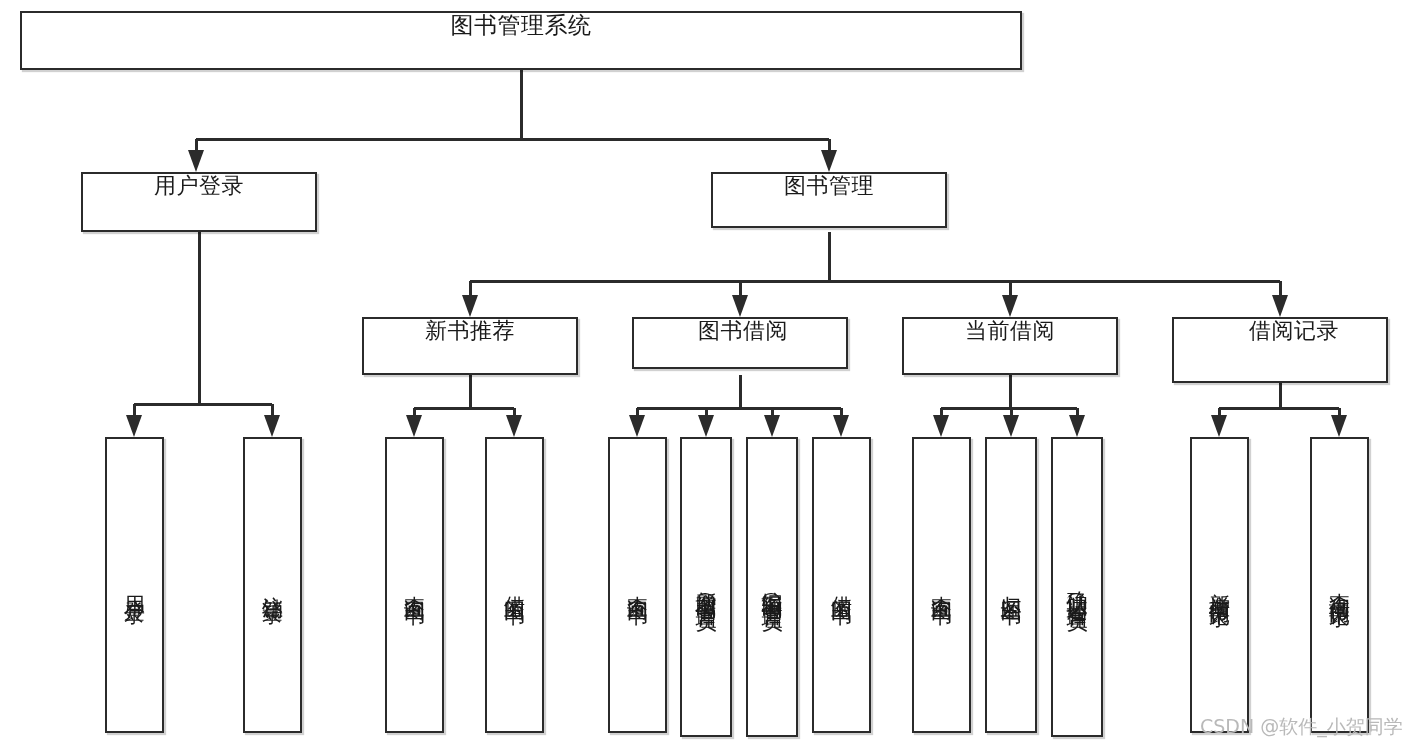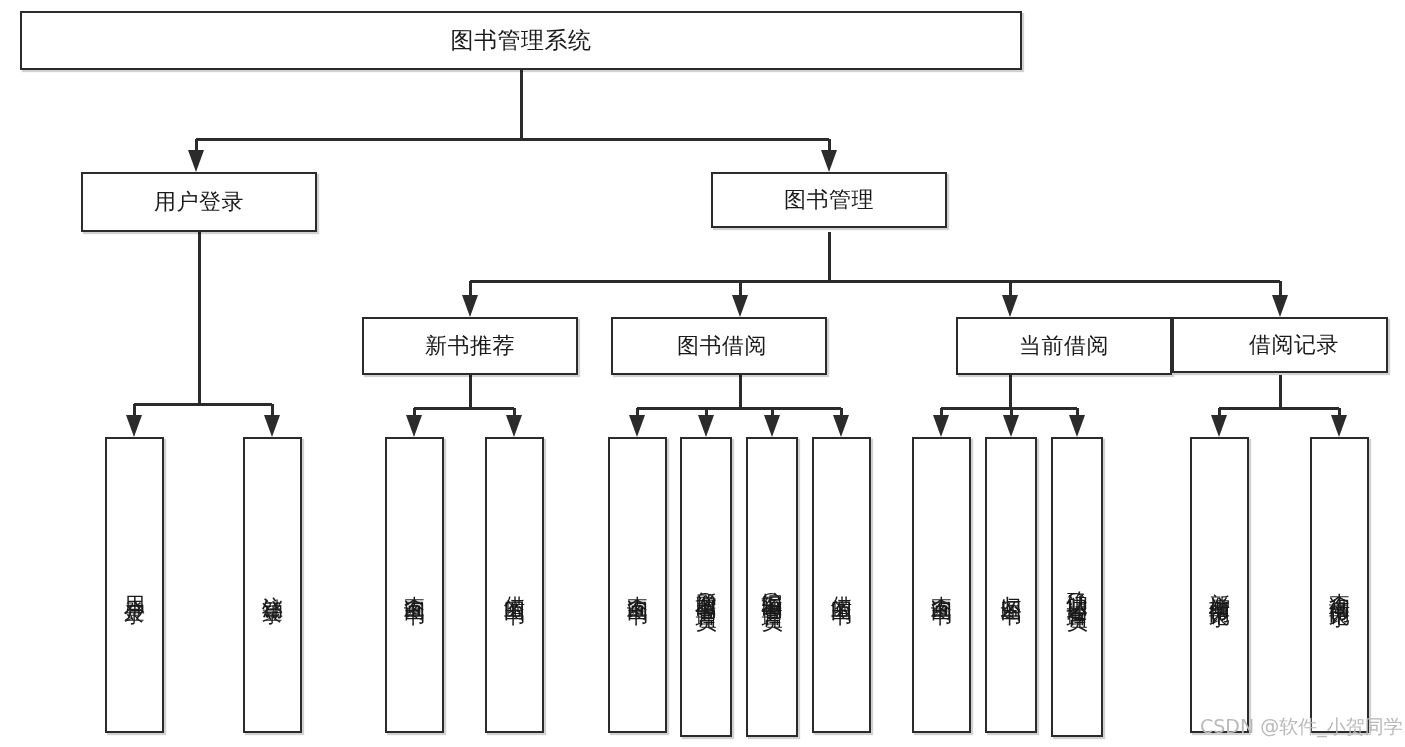--- a/index.html
+++ b/index.html
@@ -25,21 +25,20 @@
     width: 1405px;
     height: 747px;
   }
   .node-box {
     position: absolute;
     box-sizing: border-box;
     background: #ffffff;
     border: 2px solid #2b2b2b;
     box-shadow: 2px 2px 1px rgba(0,0,0,0.18);
     display: flex;
-    align-items: center;
     justify-content: center;
     overflow: hidden;
   }
   .node-label {
     color: #1a1a1a;
     font-family: "DejaVu Sans", "Liberation Sans", sans-serif;
     font-weight: 400;
     line-height: 1.12;
     text-align: center;
     white-space: pre;
@@ -134,27 +133,27 @@
       </div>
       <div class="node-box node-level1" style="left: 81px; top: 172px; width: 236px; height: 60px;">
         <span class="node-label">用户登录</span>
       </div>
       <div class="node-box node-level1" style="left: 711px; top: 172px; width: 236px; height: 56px;">
         <span class="node-label">图书管理</span>
       </div>
       <div class="node-box node-level2" style="left: 362px; top: 317px; width: 216px; height: 58px;">
         <span class="node-label">新书推荐</span>
       </div>
-      <div class="node-box node-level2" style="left: 611px; top: 317px; width: 216px; height: 58px; padding-left: 6px;">
+      <div class="node-box node-level2" style="left: 632px; top: 317px; width: 216px; height: 52px; padding-left: 6px;">
         <span class="node-label">图书借阅</span>
       </div>
-      <div class="node-box node-level2" style="left: 956px; top: 317px; width: 216px; height: 58px;">
+      <div class="node-box node-level2" style="left: 902px; top: 317px; width: 216px; height: 58px;">
         <span class="node-label">当前借阅</span>
       </div>
-      <div class="node-box node-level2" style="left: 1172px; top: 317px; width: 216px; height: 56px; padding-left: 28px;">
+      <div class="node-box node-level2" style="left: 1172px; top: 317px; width: 216px; height: 66px; padding-left: 28px;">
         <span class="node-label">借阅记录</span>
       </div>
       <div class="node-box node-leaf" style="left: 105px; top: 437px; width: 59px; height: 296px;">
         <span class="node-label">用户登录</span>
       </div>
       <div class="node-box node-leaf" style="left: 243px; top: 437px; width: 59px; height: 296px;">
         <span class="node-label">注销登录</span>
       </div>
       <div class="node-box node-leaf" style="left: 385px; top: 437px; width: 59px; height: 296px;">
         <span class="node-label">查询图书</span>

